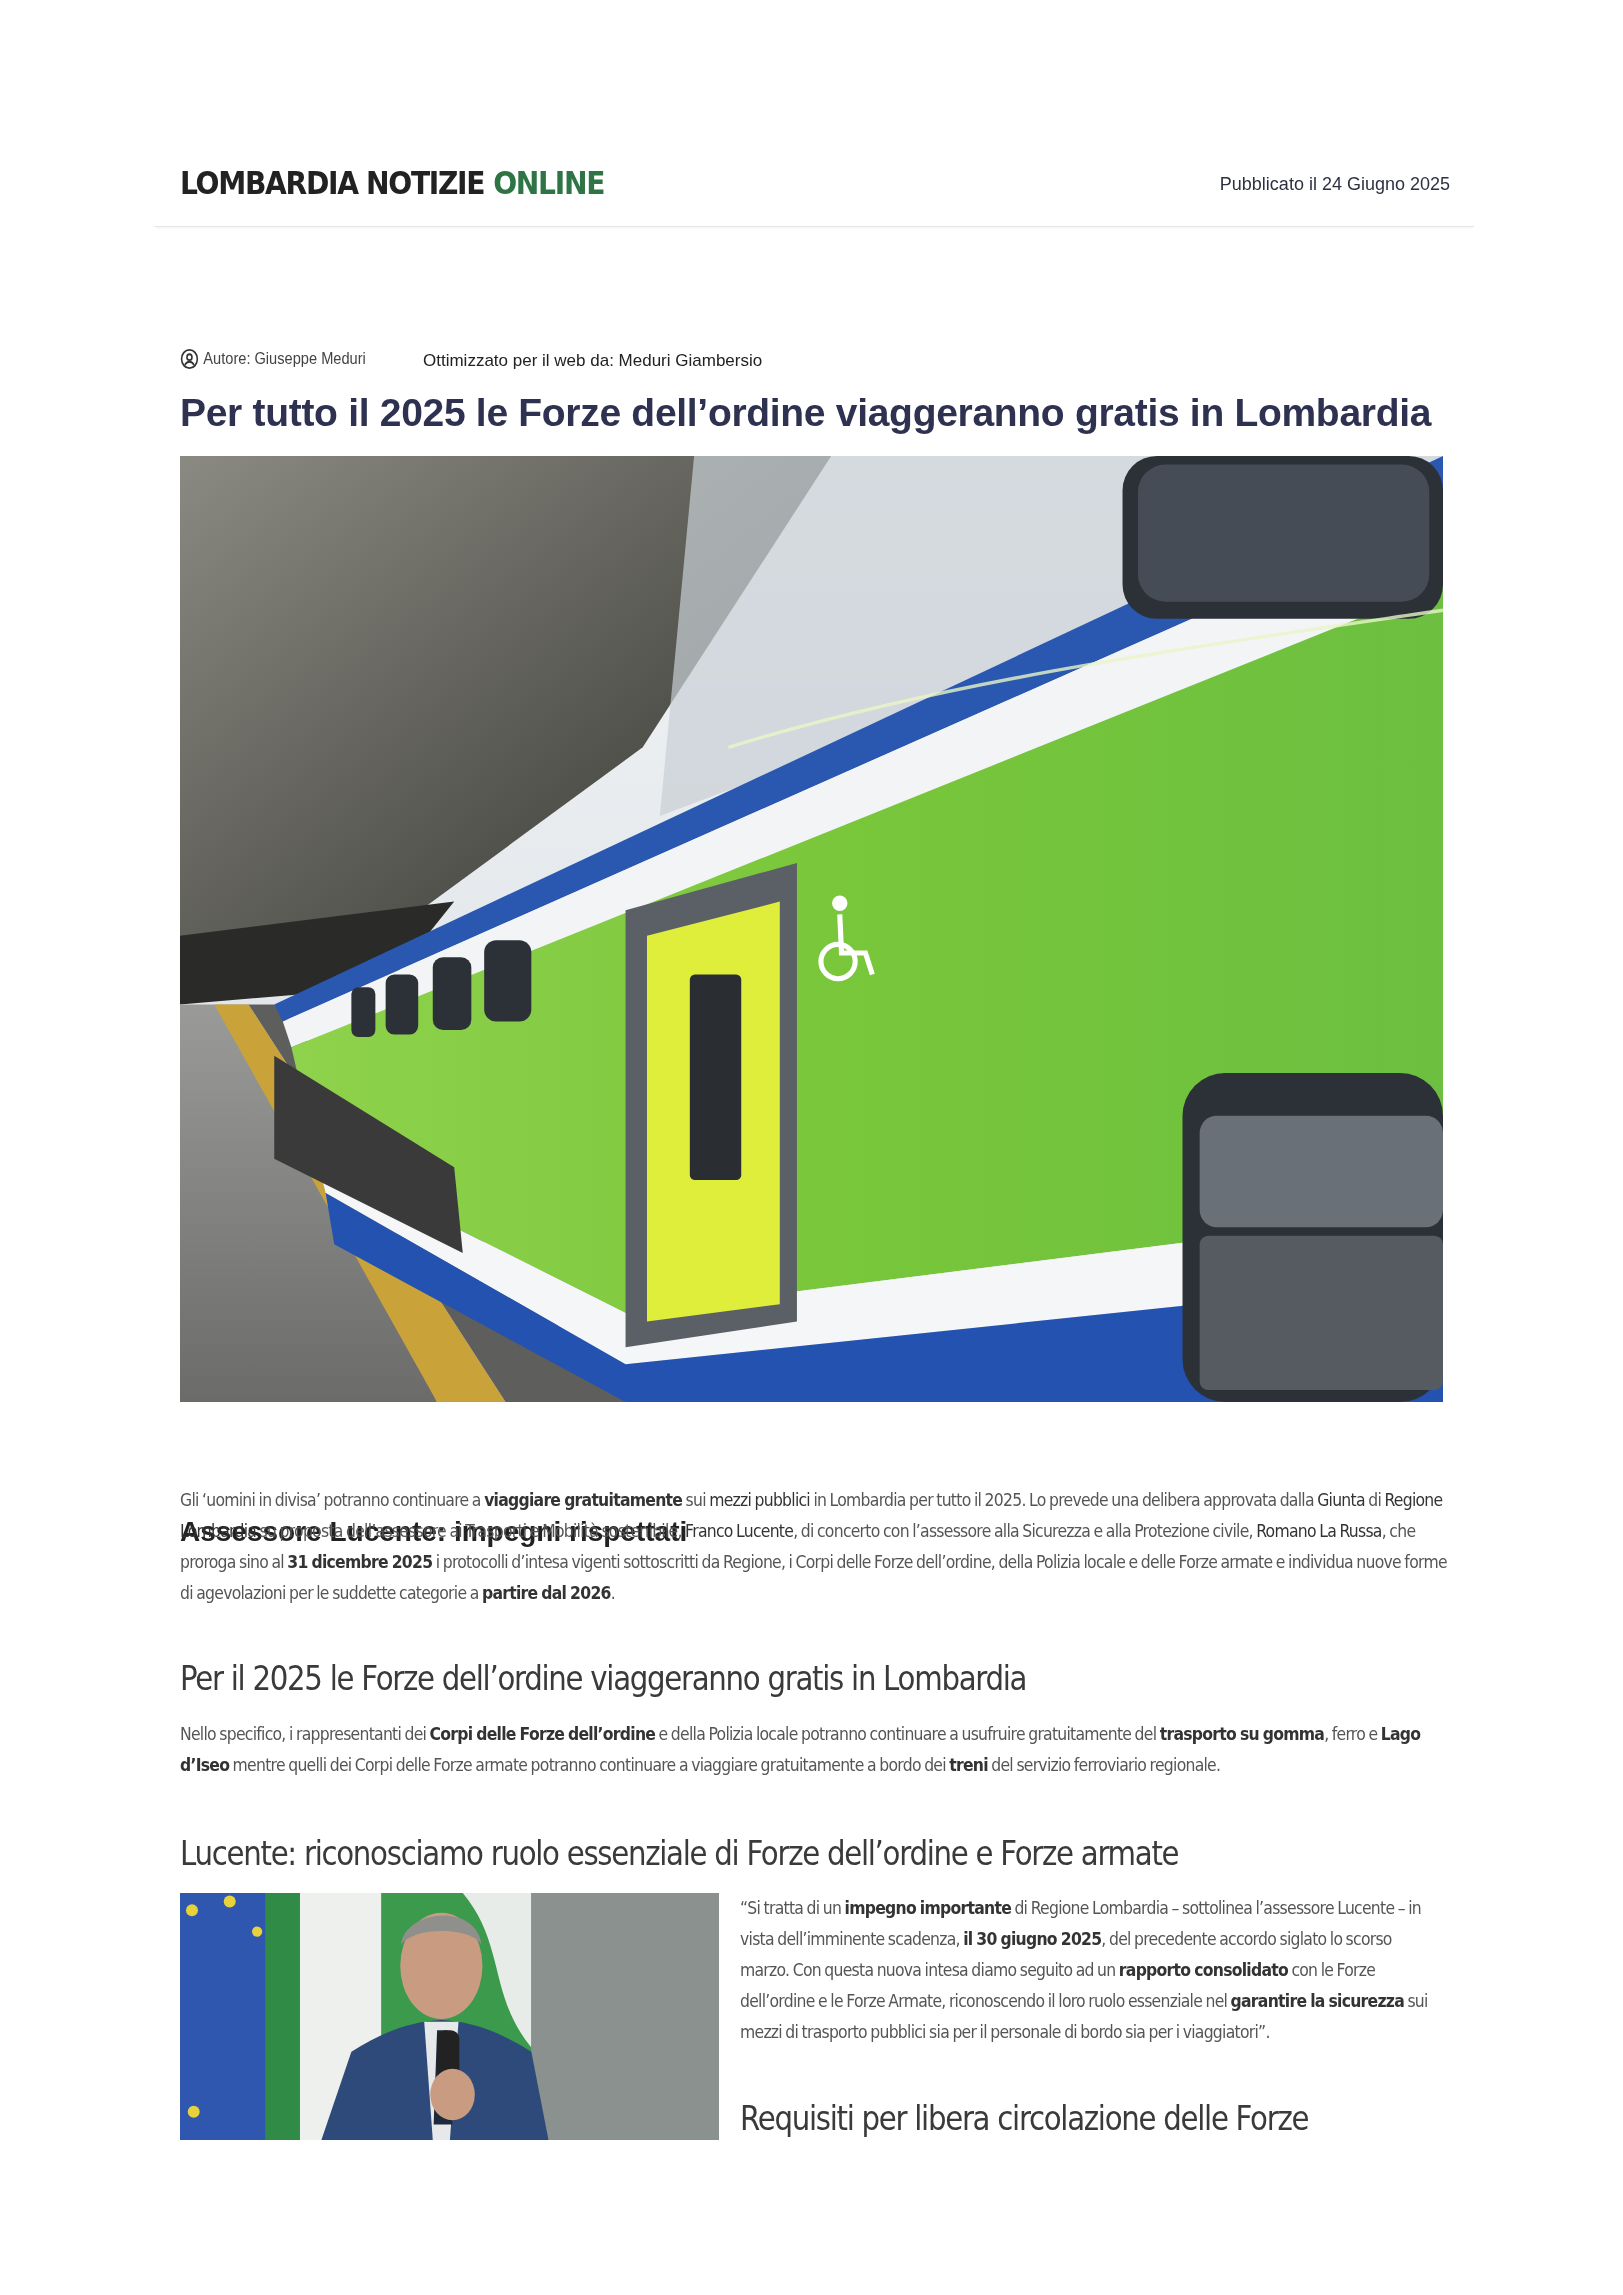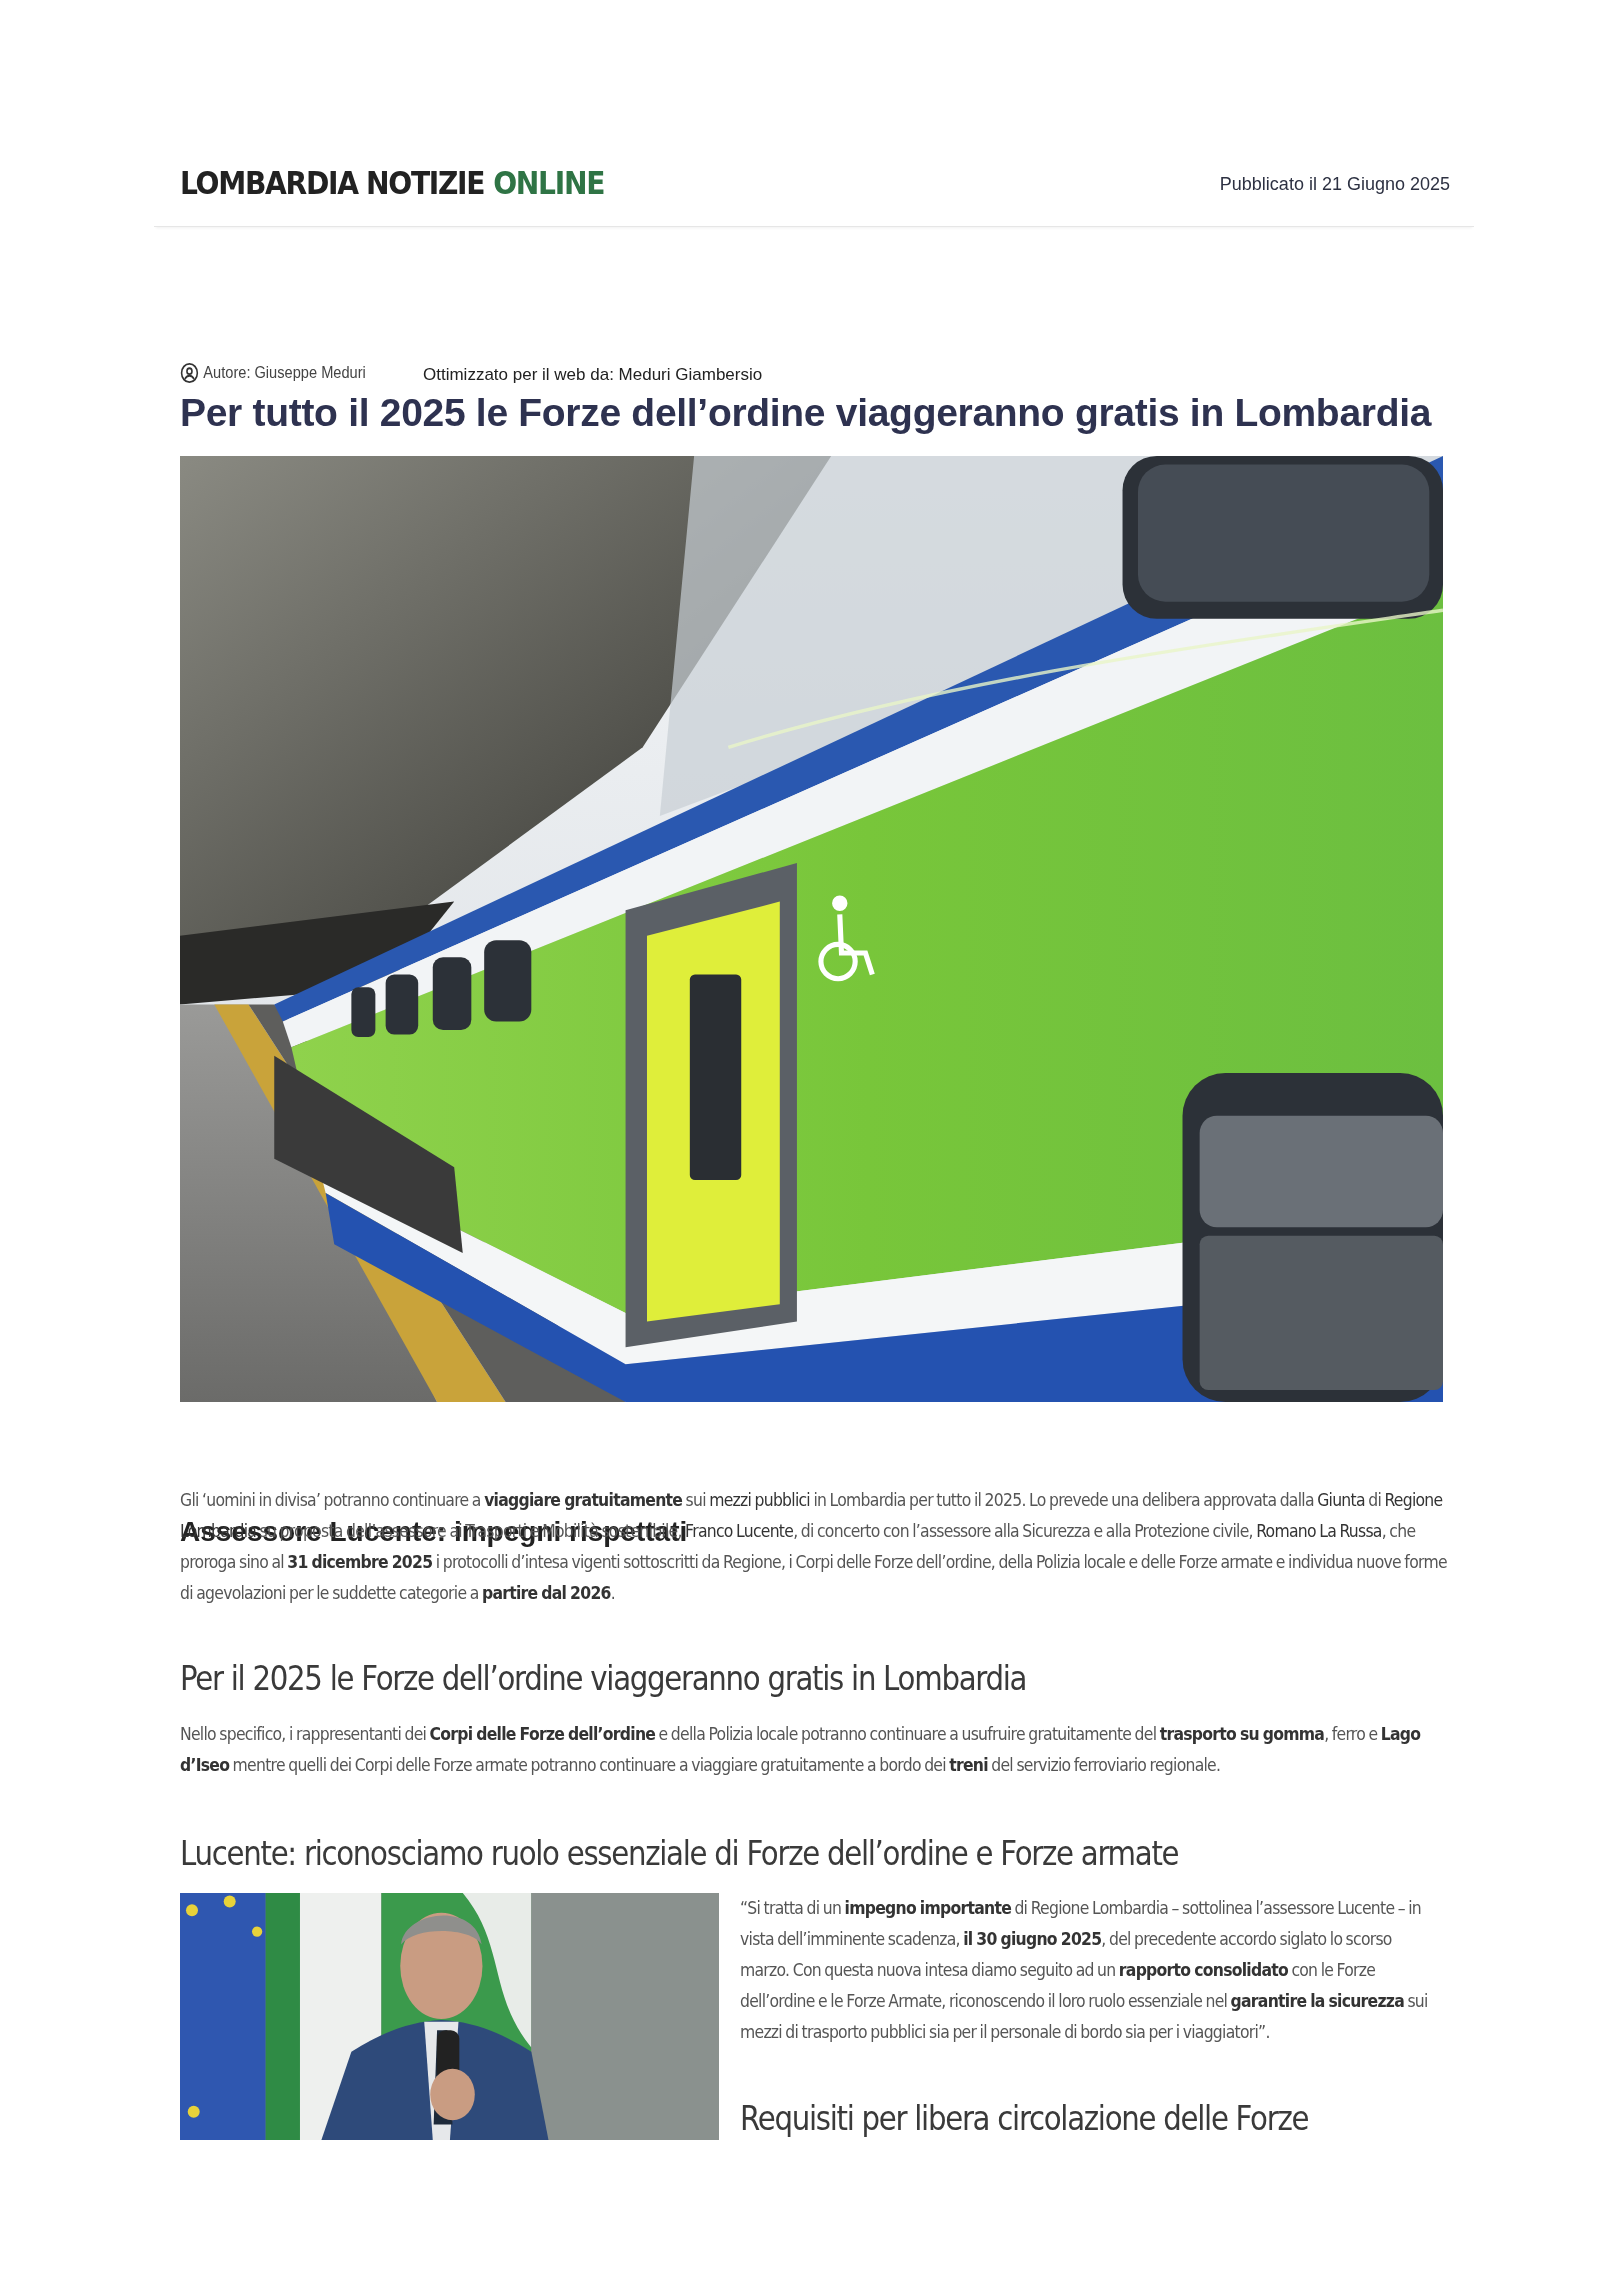--- a/index.html
+++ b/index.html
@@ -5,21 +5,21 @@
   * { box-sizing: border-box; margin: 0; padding: 0; }
   html, body { width: 1623px; height: 2295px; background: #ffffff; overflow: hidden; }
   body { position: relative; font-family: "Liberation Sans", sans-serif; color: #333333; }
 
   .header { position: absolute; left: 154px; top: 140px; width: 1320px; height: 87px; border-bottom: 1.7px solid #e6e6e6; box-shadow: 0 2.6px 2.6px -1.7px #f0f0f0; }
   .brand { position: absolute; left: 26px; top: 24px; font-family: "DejaVu Sans", sans-serif; font-weight: bold; font-size: 32px; letter-spacing: -1.5px; transform: scaleX(0.88); transform-origin: left center; white-space: nowrap; }
   .brand .b1 { color: #222222; }
   .brand .b2 { color: #2f7445; margin-left: 10.3px; }
   .pubdate { position: absolute; right: 24px; top: 34px; font-family: "Liberation Sans", sans-serif; font-size: 18px; color: #2d3142; }
 
-  .meta { position: absolute; left: 180px; top: 360px; height: 26px; display: flex; align-items: center; white-space: nowrap; }
+  .meta { position: absolute; left: 180px; top: 346px; height: 26px; display: flex; align-items: center; white-space: nowrap; }
   .author { display: flex; align-items: center; font-family: "Liberation Sans", sans-serif; font-size: 17px; color: #444444; transform: scaleX(0.86); transform-origin: left center; }
   .author svg { margin-right: 5.1px; }
   .optimized { position: absolute; left: 243px; top: 5.1px; font-family: "Liberation Sans", sans-serif; font-size: 17px; color: #222222; }
 
   .main-title { position: absolute; left: 180px; top: 391px; font-family: "Liberation Sans", sans-serif; font-weight: bold; font-size: 39px; color: #2e3250; white-space: nowrap; letter-spacing: -0.3px; }
 
   .hero { position: absolute; left: 180px; top: 456px; width: 1263px; height: 946px; overflow: hidden; background: #7a7a72; }
 
   .section-h3 { position: absolute; left: 180px; top: 1516px; font-family: "Liberation Sans", sans-serif; font-weight: bold; font-size: 28px; color: #222222; white-space: nowrap; }
 
@@ -39,21 +39,21 @@
   .quote { position: absolute; left: 740px; top: 1893px; width: 754px; font-family: "DejaVu Sans", sans-serif; font-size: 17px; line-height: 31px; color: #555555; letter-spacing: -0.8px; word-spacing: -0.9px; transform: scaleX(0.92); transform-origin: left top; }
   .quote b { color: #333333; }
 </style>
 </head>
 <body>
 
 <header class="header">
   <div class="brand">
     <span class="b1">LOMBARDIA NOTIZIE</span><span class="b2">ONLINE</span>
   </div>
-  <div class="pubdate">Pubblicato il 21 Giugno 2025</div>
+  <div class="pubdate">Pubblicato il 24 Giugno 2025</div>
 </header>
 
 <div class="meta">
   <div class="author">
     <svg width="22" height="22" viewBox="0 0 24 24" fill="none" stroke="#333" stroke-width="2">
       <circle cx="12" cy="12" r="10"></circle>
       <circle cx="12" cy="10" r="3.2"></circle>
       <path d="M6.2 18.6c1.3-2.4 3.4-3.6 5.8-3.6s4.5 1.2 5.8 3.6"></path>
     </svg>
     <span>Autore: Giuseppe Meduri</span>

